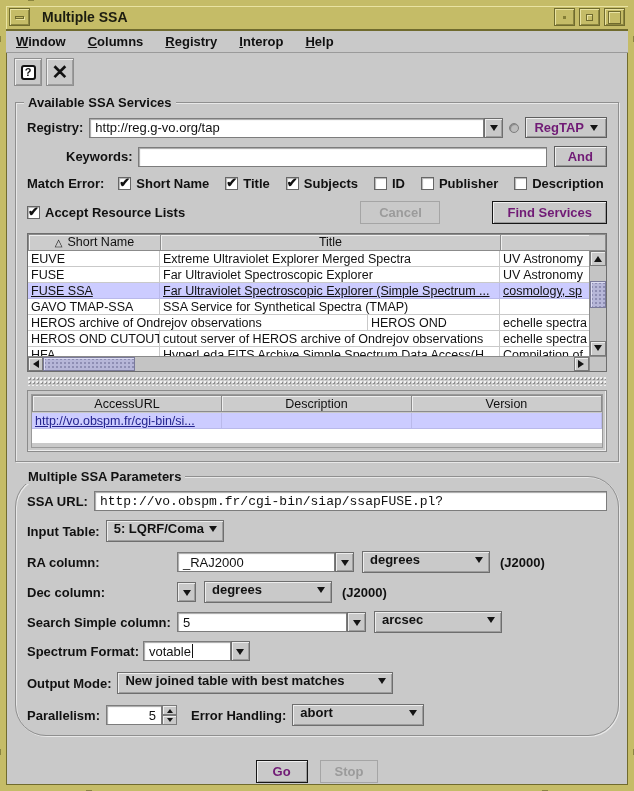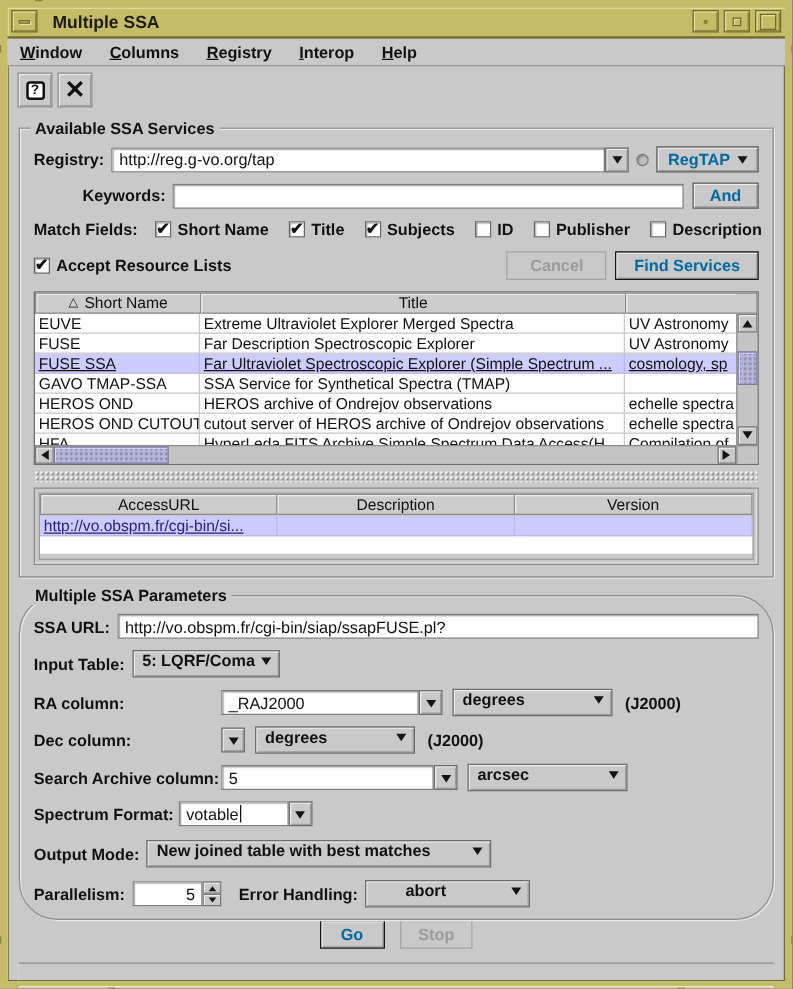--- a/index.html
+++ b/index.html
@@ -107,21 +107,21 @@
   .checkbox.checked .cb-box::after {
     content:"✔"; position:absolute; top:-3px; left:0px;
     font-size:13px; font-weight:bold; color:#111;
   }
   .cb-lbl { font-weight:bold; font-size:13px; color:#111; white-space:nowrap;}
 
   .btn {
     background:#c9c9c9; border:1px solid #5e5e5e;
     box-shadow: inset 1px 1px 0 #efefef, inset -1px -1px 0 #9a9a9a;
     font-family:"Liberation Sans",sans-serif;
-    font-weight:bold; font-size:13px; color:#0369a1; padding:3px 14px; white-space:nowrap;
+    font-weight:bold; font-size:13px; color:#701a75; padding:3px 14px; white-space:nowrap;
   }
   .btn.primary { border-color:#161616; }
   .btn.disabled { color:#9b9b9b; border-color:#a5a5a5; box-shadow:none; }
 
   .lamp { width:10px; height:10px; border-radius:50%; background:#bdbdbd;
     border:1px solid #7e7e7e; box-shadow: inset 1px 1px 1px rgba(0,0,0,0.3); margin:0 6px; flex:0 0 auto;}
 
   
   .svc-table { margin-top:9px; border:1px solid #6e6e6e; background:#c4c4c4; display:flex; flex-direction:column; height:139px; }
   .svc-head { display:flex; height:18px; }
@@ -185,21 +185,21 @@
   .cap .trow.selected { background:#ccccff; }
   .cap .tcell { color:#23238e; }
   .cap-empty { background:#fff; height:14px; }
 
   
   .spinner { display:flex; }
   .spin-btns { display:flex; flex-direction:column; }
   .spin-btn { width:15px; height:10px; background:#c9c9c9; border:1px solid #7a7a7a;
     box-shadow: inset 1px 1px 0 #eee; display:flex; align-items:center; justify-content:center;}
 
-  .go-row { display:flex; justify-content:center; gap:12px; margin-top:0; }
+  .go-row { display:flex; justify-content:center; gap:12px; margin-top:24px; }
   .statusline { border-top:1px solid #8f8f8f; box-shadow:0 1px 0 #e8e8e8; margin-top:11px; height:19px; }
 </style>
 </head>
 <body>
 
 <div class="window">
 
   <div class="fjoint h" style="top:-6px; left:22px;"></div>
   <div class="fjoint h" style="bottom:-6px; left:80px;"></div>
   <div class="fjoint h" style="bottom:-6px; right:80px;"></div>
@@ -264,21 +264,21 @@
         </button>
       </div>
 
       <div class="row" style="margin-top:8px;">
         <span class="lbl" style="margin-right:6px;padding-left:39px;">Keywords:</span>
         <span class="tfield" style="flex:1 1 auto;"></span>
         <button class="btn" style="margin-left:7px; padding:2px 13px;">And</button>
       </div>
 
       <div class="row" style="margin-top:9px; gap:14px;">
-        <span class="lbl">Match Fields:</span>
+        <span class="lbl">Match Error:</span>
         <span style="display:flex; gap:16px;">
 
             <span class="checkbox checked">
               <span class="cb-box"></span>
               <span class="cb-lbl">Short Name</span>
             </span>
 
             <span class="checkbox checked">
               <span class="cb-box"></span>
               <span class="cb-lbl">Title</span>
@@ -299,21 +299,21 @@
               <span class="cb-lbl">Publisher</span>
             </span>
 
             <span class="checkbox">
               <span class="cb-box"></span>
               <span class="cb-lbl">Description</span>
             </span>
           </span>
       </div>
 
-      <div class="row" style="margin-top:10px;">
+      <div class="row" style="margin-top:10px;gap:45px;">
         <span class="checkbox checked">
           <span class="cb-box"></span>
           <span class="cb-lbl">Accept Resource Lists</span>
         </span>
         <span style="flex:1 1 auto;"></span>
         <button class="btn disabled" style="width:80px;">Cancel</button>
         <button class="btn primary" style="margin-left:7px;">Find Services</button>
       </div>
 
       <div class="svc-table svc">
@@ -334,39 +334,39 @@
           <div class="svc-rows">
 
               <div class="trow">
                 <div class="tcell c0">EUVE</div>
                 <div class="tcell c1">Extreme Ultraviolet Explorer Merged Spectra</div>
                 <div class="tcell c2">UV Astronomy</div>
               </div>
 
               <div class="trow">
                 <div class="tcell c0">FUSE</div>
-                <div class="tcell c1">Far Description Spectroscopic Explorer</div>
+                <div class="tcell c1">Far Ultraviolet Spectroscopic Explorer</div>
                 <div class="tcell c2">UV Astronomy</div>
               </div>
 
               <div class="trow selected">
                 <div class="tcell c0">FUSE SSA</div>
                 <div class="tcell c1">Far Ultraviolet Spectroscopic Explorer (Simple Spectrum ...</div>
                 <div class="tcell c2">cosmology, sp</div>
               </div>
 
               <div class="trow">
                 <div class="tcell c0">GAVO TMAP-SSA</div>
                 <div class="tcell c1">SSA Service for Synthetical Spectra (TMAP)</div>
                 <div class="tcell c2"></div>
               </div>
 
               <div class="trow">
+                <div class="tcell c1">HEROS archive of Ondrejov observations</div>
                 <div class="tcell c0">HEROS OND</div>
-                <div class="tcell c1">HEROS archive of Ondrejov observations</div>
                 <div class="tcell c2">echelle spectra</div>
               </div>
 
               <div class="trow">
                 <div class="tcell c0">HEROS OND CUTOUT</div>
                 <div class="tcell c1">cutout server of HEROS archive of Ondrejov observations</div>
                 <div class="tcell c2">echelle spectra</div>
               </div>
 
               <div class="trow">
@@ -426,21 +426,21 @@
           <div class="cap-empty"></div>
         </div>
       </div>
     </div>
 
     <div class="groupbox" style="margin-top:14px;border-radius:31px;">
       <div class="gb-title">Multiple SSA Parameters</div>
 
       <div class="row" style="margin-top:4px;">
         <span class="lbl" style="margin-right:6px;">SSA URL:</span>
-        <span class="tfield" style="flex:1 1 auto;">http://vo.obspm.fr/cgi-bin/siap/ssapFUSE.pl?</span>
+        <span class="tfield" style="flex:1 1 auto;font-family:Liberation Mono, monospace;">http://vo.obspm.fr/cgi-bin/siap/ssapFUSE.pl?</span>
       </div>
 
       <div class="row" style="margin-top:9px;">
         <span class="lbl" style="margin-right:6px;">Input Table:</span>
         <span class="combo" style="width:118px;">
           <span class="ctext">5: LQRF/Coma</span>
           <span class="tri-down"></span>
         </span>
       </div>
 
@@ -463,21 +463,21 @@
             <span class="tri-down"></span>
           </span>
         <span class="combo" style="width:128px; margin-left:8px;">
           <span class="ctext">degrees</span>
           <span class="tri-down"></span>
         </span>
         <span class="lbl" style="margin-left:10px;">(J2000)</span>
       </div>
 
       <div class="row" style="margin-top:8px;">
-        <span class="lbl" style="width:150px;">Search Archive column:</span>
+        <span class="lbl" style="width:150px;">Search Simple column:</span>
         <span class="tfield" style="width:170px;">5</span>
         <span class="arrowbtn">
             <span class="tri-down"></span>
           </span>
         <span class="combo" style="width:128px; margin-left:8px;">
           <span class="ctext">arcsec</span>
           <span class="tri-down"></span>
         </span>
       </div>
 
@@ -507,21 +507,21 @@
           <span class="spin-btns">
             <span class="spin-btn">
                 <span class="tri-up-s"></span>
               </span>
             <span class="spin-btn">
                 <span class="tri-dn-s"></span>
               </span>
           </span>
         </span>
         <span class="lbl" style="margin-left:14px; margin-right:6px;">Error Handling:</span>
-        <span class="combo" style="width:132px;padding-left:24px;">
+        <span class="combo" style="width:132px;">
           <span class="ctext">abort</span>
           <span class="tri-down"></span>
         </span>
       </div>
     </div>
 
     <div class="go-row">
       <button class="btn primary" style="padding:3px 16px;">Go</button>
       <button class="btn disabled">Stop</button>
     </div>

